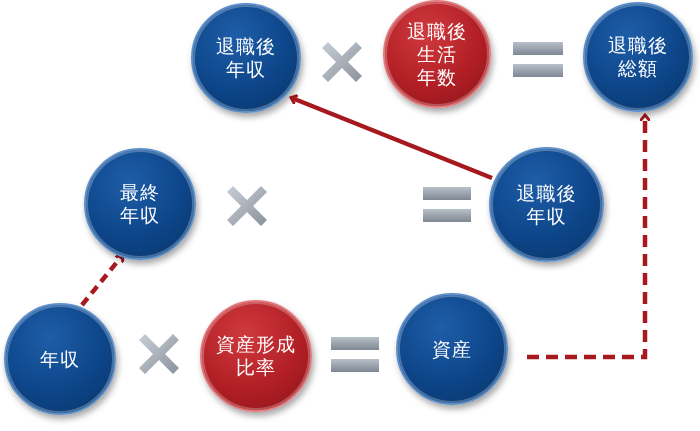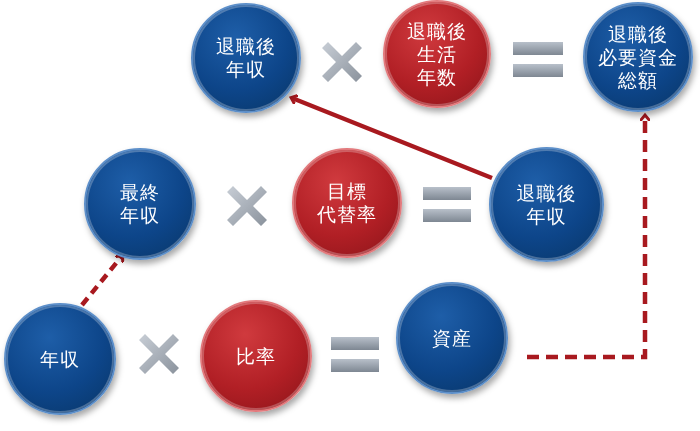--- a/index.html
+++ b/index.html
@@ -71,36 +71,31 @@
             <stop offset="0" stop-color="#b8c0ca"></stop>
             <stop offset="1" stop-color="#7e8792"></stop>
           </linearGradient>
         </defs>
       <rect x="0" y="2" width="50" height="13" fill="url(#g2)"></rect>
         <rect x="0" y="24" width="50" height="13" fill="url(#g2)"></rect>
       </svg>
   </div>
   <div class="circle blue" style="left:583px; top:2px; width:110px; height:110px;">
     <span class="line">退職後</span>
-    <span class="line">必要資金</span>
     <span class="line">総額</span>
   </div>
 
   <div class="circle blue" style="left:84px; top:148px; width:112px; height:112px;">
     <span class="line">最終</span>
     <span class="line">年収</span>
   </div>
   <div class="op times" style="left:225px; top:184px;">
     <svg width="44" height="44" viewBox="0 0 44 44">
         <path d="M8,2 L22,16 L36,2 L42,8 L28,22 L42,36 L36,42 L22,28 L8,42 L2,36 L16,22 L2,8 Z" fill="url(#g1)"></path>
       </svg>
-  </div>
-  <div class="circle red" style="left:292px; top:148px; width:110px; height:110px;">
-    <span class="line">目標</span>
-    <span class="line">代替率</span>
   </div>
   <div class="op equals" style="left:423px; top:185px;">
     <svg width="48" height="40" viewBox="0 0 48 40">
         <rect x="0" y="2" width="48" height="13" fill="url(#g2)"></rect>
         <rect x="0" y="24" width="48" height="13" fill="url(#g2)"></rect>
       </svg>
   </div>
   <div class="circle blue" style="left:489px; top:147px; width:115px; height:115px;">
     <span class="line">退職後</span>
     <span class="line">年収</span>
@@ -108,25 +103,26 @@
 
   <div class="circle blue" style="left:4px; top:303px; width:112px; height:112px;">
     <span class="line">年収</span>
   </div>
   <div class="op times" style="left:137px; top:332px;">
     <svg width="44" height="44" viewBox="0 0 44 44">
         <path d="M8,2 L22,16 L36,2 L42,8 L28,22 L42,36 L36,42 L22,28 L8,42 L2,36 L16,22 L2,8 Z" fill="url(#g1)"></path>
       </svg>
   </div>
   <div class="circle red" style="left:200px; top:300px; width:112px; height:112px;">
+    <span class="line">資産形成</span>
     <span class="line">比率</span>
   </div>
   <div class="op equals" style="left:331px; top:335px;">
     <svg width="48" height="40" viewBox="0 0 48 40">
         <rect x="0" y="2" width="48" height="13" fill="url(#g2)"></rect>
         <rect x="0" y="24" width="48" height="13" fill="url(#g2)"></rect>
       </svg>
   </div>
-  <div class="circle blue" style="left:396px; top:282px; width:112px; height:112px;gap:9px;">
+  <div class="circle blue" style="left:396px; top:293px; width:112px; height:112px;gap:9px;">
     <span class="line">資産</span>
   </div>
 
 </div>
 
 </body></html>

